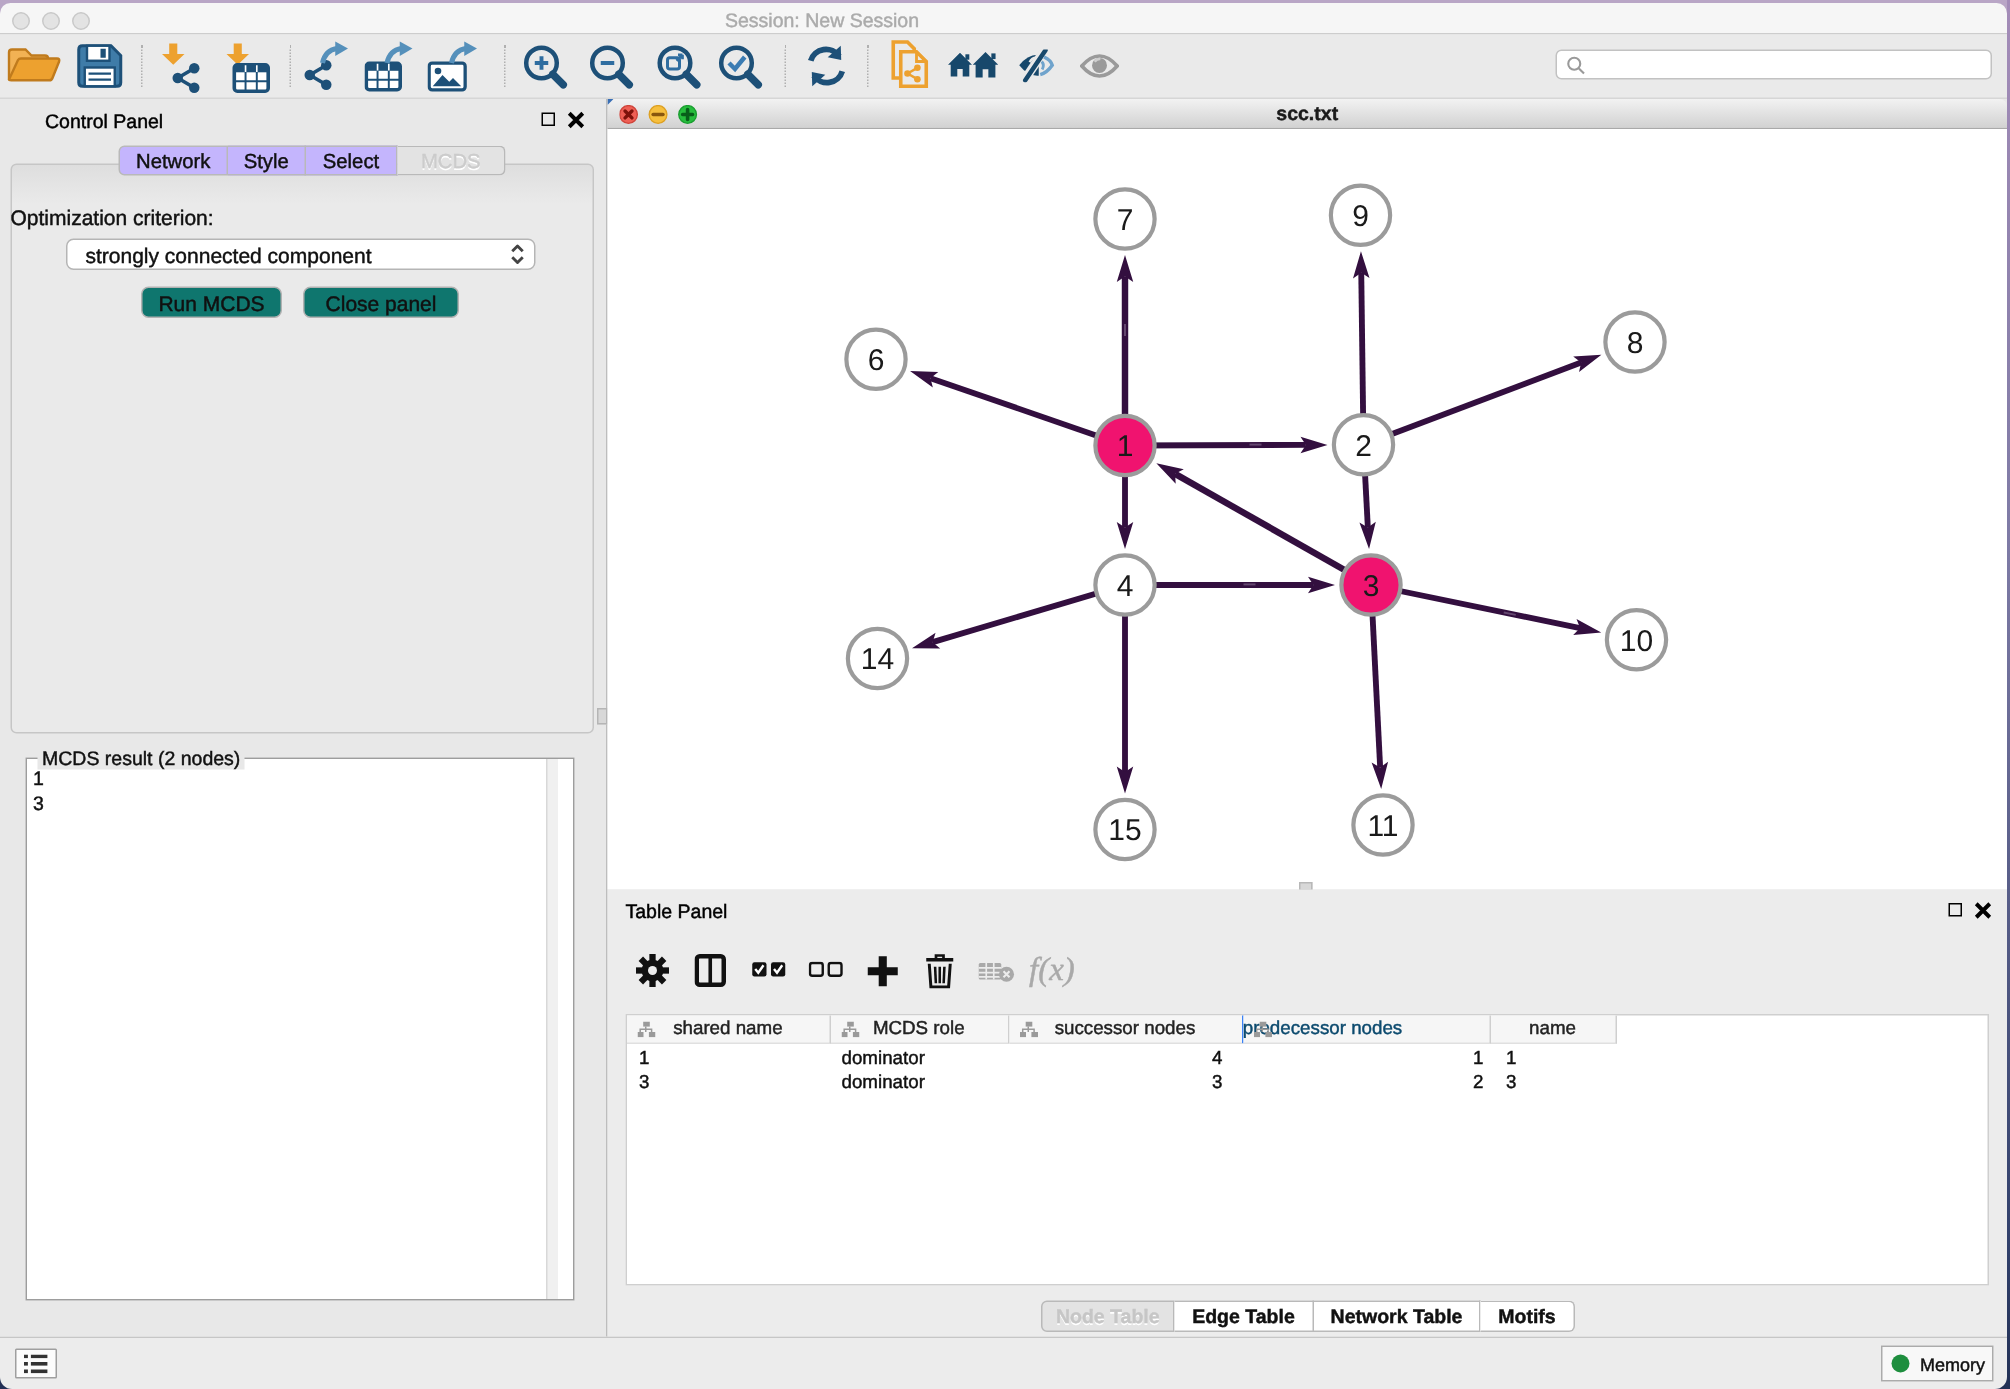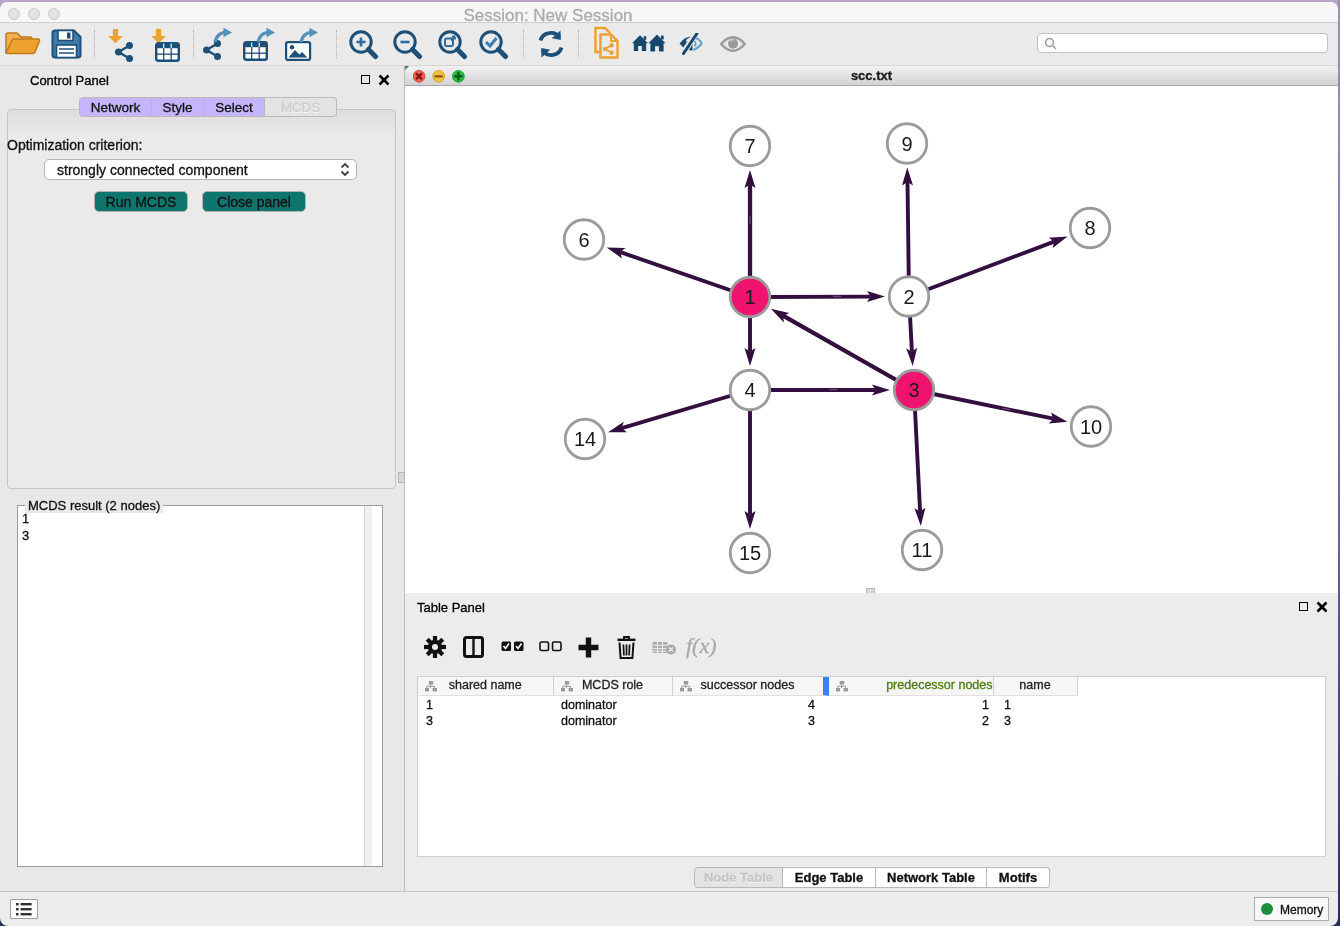--- a/index.html
+++ b/index.html
@@ -1,21 +1,21 @@
 <!DOCTYPE html>
 <html><head><meta charset="utf-8"><style>
 *{margin:0;padding:0;box-sizing:border-box}
 html,body{width:1340px;height:926px}
 body{position:relative;font-family:"Liberation Sans",sans-serif;background:#e9e9e9;overflow:hidden;font-size:13px;color:#111;-webkit-text-stroke:0.3px currentColor}
 .abs{position:absolute}
 .deskT{left:0;top:0;width:1340px;height:12px;background:#b9a6c6}
 .deskR{left:1338px;top:0;width:2px;height:926px;background:linear-gradient(#a48cb8,#7d7aa5 40%,#31406b 90%,#223055)}
 .titlebar{left:0;top:2px;width:1338px;height:21px;background:#f6f6f6;border-bottom:1px solid #cdcdcd;border-radius:7px 7px 0 0}
 .tl{top:8px;width:12px;height:12px;border-radius:50%;background:#e3e3e3;border:1px solid #c9c9c9}
-.wtitle{top:6px;left:0;width:1096px;text-align:center;color:#ababab;font-size:17px}
+.wtitle{top:6px;left:0;width:1096px;text-align:center;color:#ababab;font-size:13px}
 .toolbar{left:0;top:23px;width:1338px;height:43px;background:#eaeaea;border-bottom:1px solid #d6d6d6}
 .sep{top:30px;width:0;height:28px;border-left:1px dotted #b0b0b0}
 .searchbox{left:1037px;top:33px;width:291px;height:20px;background:#fff;border:1px solid #c2c2c2;border-radius:4px}
 
 .cpanel{left:0;top:66px;width:397px;height:825px;background:#e8e8e8}
 .phead{font-size:13px;color:#000}
 .floatbtn{width:9px;height:9px;border:1.3px solid #000;background:transparent}
 .tab{position:absolute;top:97px;height:20px;background:#c4b5fd;border:1px solid #b9b9b9;border-left:none;text-align:center;line-height:19px;font-size:13.5px}
 .innerp{left:7px;top:109px;width:389px;height:380px;border:1px solid #c6c6c6;border-radius:4px;background:linear-gradient(#dedede,#eaeaea 26px)}
 .mcdsgroup{left:17px;top:505px;width:366px;height:362px;border:1px solid #9d9d9d;background:#fff}
@@ -385,29 +385,29 @@
         </g>
       </svg>shared name</div>
     <div class="abs" style="left:135.5px;top:0;width:119.0px;height:19px;border-right:1px solid #cfcfcf;border-bottom:1px solid #e0e0e0;background:#f6f6f6;text-align:center;font-size:12.5px;line-height:17px;color:#222"><svg width="12" height="11" viewBox="0 0 12 11" style="position:absolute;left:7px;top:4px">
         <g fill="#9a9a9a">
           <rect x="3.8" y="0" width="4.4" height="3.4"></rect>
           <rect x="0" y="7" width="4" height="3.4"></rect>
           <rect x="7.6" y="7" width="4.4" height="3.4"></rect>
           <path d="M5.5 3.4 L5.5 5.2 L1.8 5.2 L1.8 7 M5.5 5.2 L9.4 5.2 L9.4 7 M5.5 5.2 L5.5 7" stroke="#9a9a9a" fill="none"></path>
         </g>
       </svg>MCDS role</div>
-    <div class="abs" style="left:254.5px;top:0;width:156.0px;height:19px;border-right:6px solid #3b82f6;border-bottom:1px solid #e0e0e0;background:#f6f6f6;text-align:center;font-size:12.5px;line-height:17px;color:#222"><svg width="12" height="11" viewBox="0 0 12 11" style="position:absolute;left:7px;top:4px">
+    <div class="abs" style="left:254.5px;top:0;width:156.0px;height:19px;border-right:1px solid #3b82f6;border-bottom:1px solid #e0e0e0;background:#f6f6f6;text-align:center;font-size:12.5px;line-height:17px;color:#222"><svg width="12" height="11" viewBox="0 0 12 11" style="position:absolute;left:7px;top:4px">
         <g fill="#9a9a9a">
           <rect x="3.8" y="0" width="4.4" height="3.4"></rect>
           <rect x="0" y="7" width="4" height="3.4"></rect>
           <rect x="7.6" y="7" width="4.4" height="3.4"></rect>
           <path d="M5.5 3.4 L5.5 5.2 L1.8 5.2 L1.8 7 M5.5 5.2 L9.4 5.2 L9.4 7 M5.5 5.2 L5.5 7" stroke="#9a9a9a" fill="none"></path>
         </g>
       </svg>successor nodes</div>
-    <div class="abs" style="left:410.5px;top:0;width:165.0px;height:19px;border-right:1px solid #cfcfcf;border-bottom:1px solid #e0e0e0;background:#f6f6f6;text-align:right;font-size:12.5px;line-height:17px;color:#4d7c0f"><svg width="12" height="11" viewBox="0 0 12 11" style="position:absolute;left:7px;top:4px">
+    <div class="abs" style="left:410.5px;top:0;width:165.0px;height:19px;border-right:1px solid #cfcfcf;border-bottom:1px solid #e0e0e0;background:#f6f6f6;text-align:left;font-size:12.5px;line-height:17px;color:#0c4a6e"><svg width="12" height="11" viewBox="0 0 12 11" style="position:absolute;left:7px;top:4px">
         <g fill="#9a9a9a">
           <rect x="3.8" y="0" width="4.4" height="3.4"></rect>
           <rect x="0" y="7" width="4" height="3.4"></rect>
           <rect x="7.6" y="7" width="4.4" height="3.4"></rect>
           <path d="M5.5 3.4 L5.5 5.2 L1.8 5.2 L1.8 7 M5.5 5.2 L9.4 5.2 L9.4 7 M5.5 5.2 L5.5 7" stroke="#9a9a9a" fill="none"></path>
         </g>
       </svg>predecessor nodes</div>
     <div class="abs" style="left:575.5px;top:0;width:84.0px;height:19px;border-right:1px solid #cfcfcf;border-bottom:1px solid #e0e0e0;background:#f6f6f6;text-align:center;font-size:12.5px;line-height:17px;color:#222">name</div>
     <div class="abs" style="top:21px;left:8px;font-size:12.5px">1</div>
 <div class="abs" style="top:21px;left:143px;font-size:12.5px">dominator</div>

